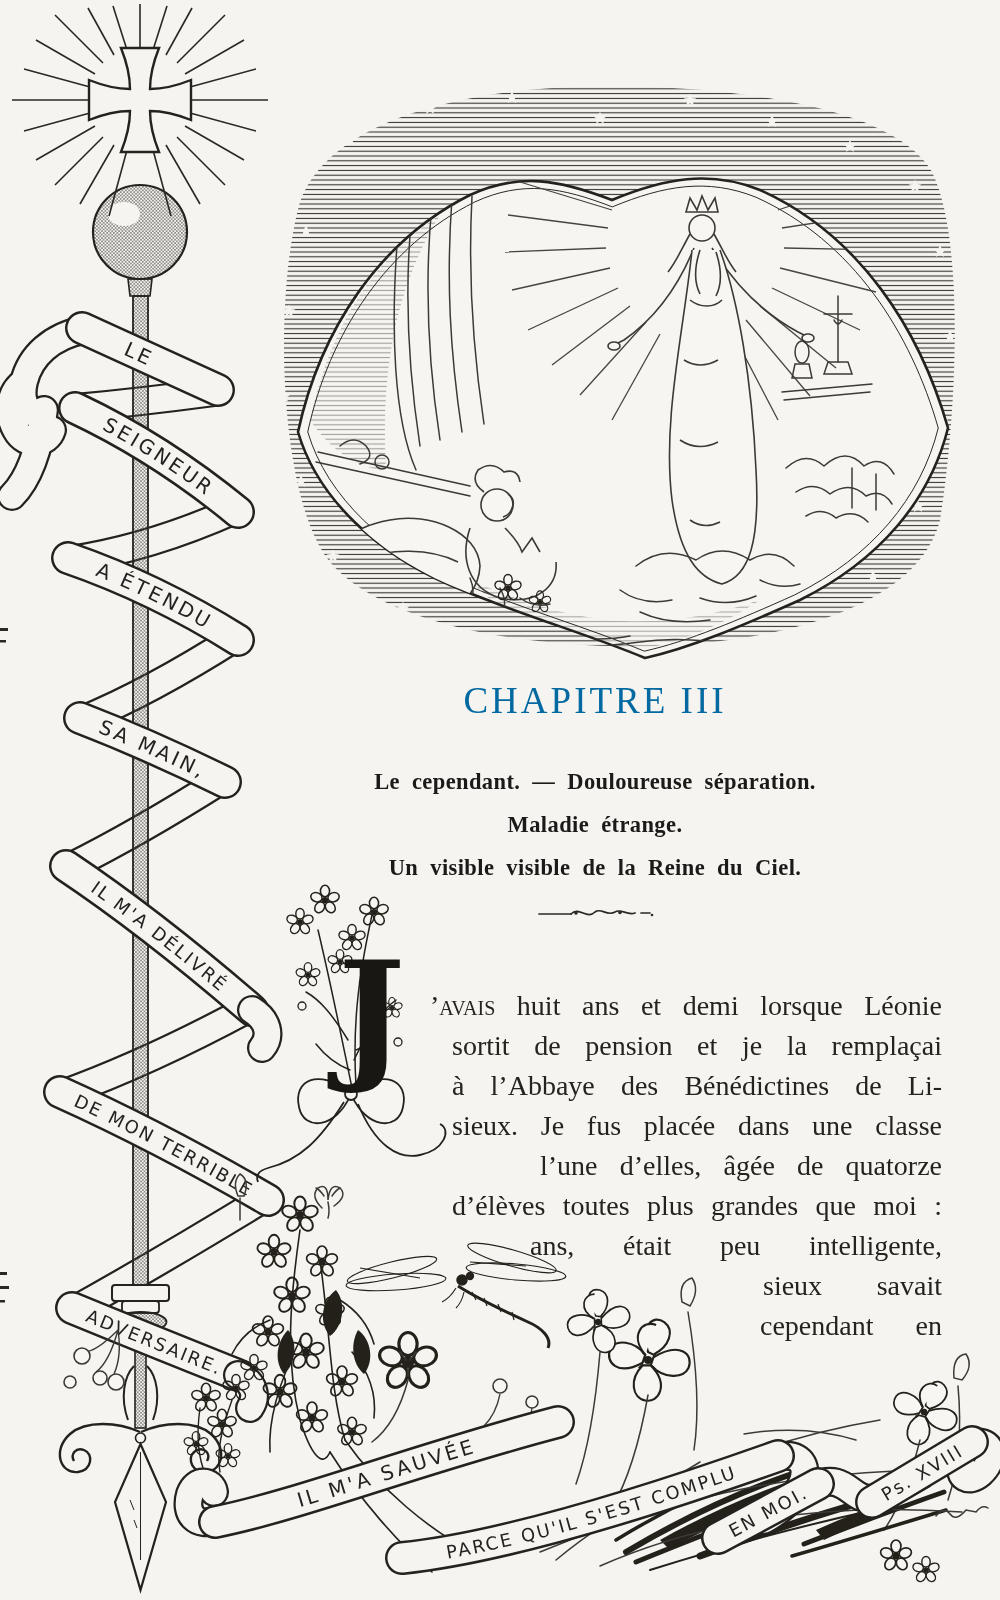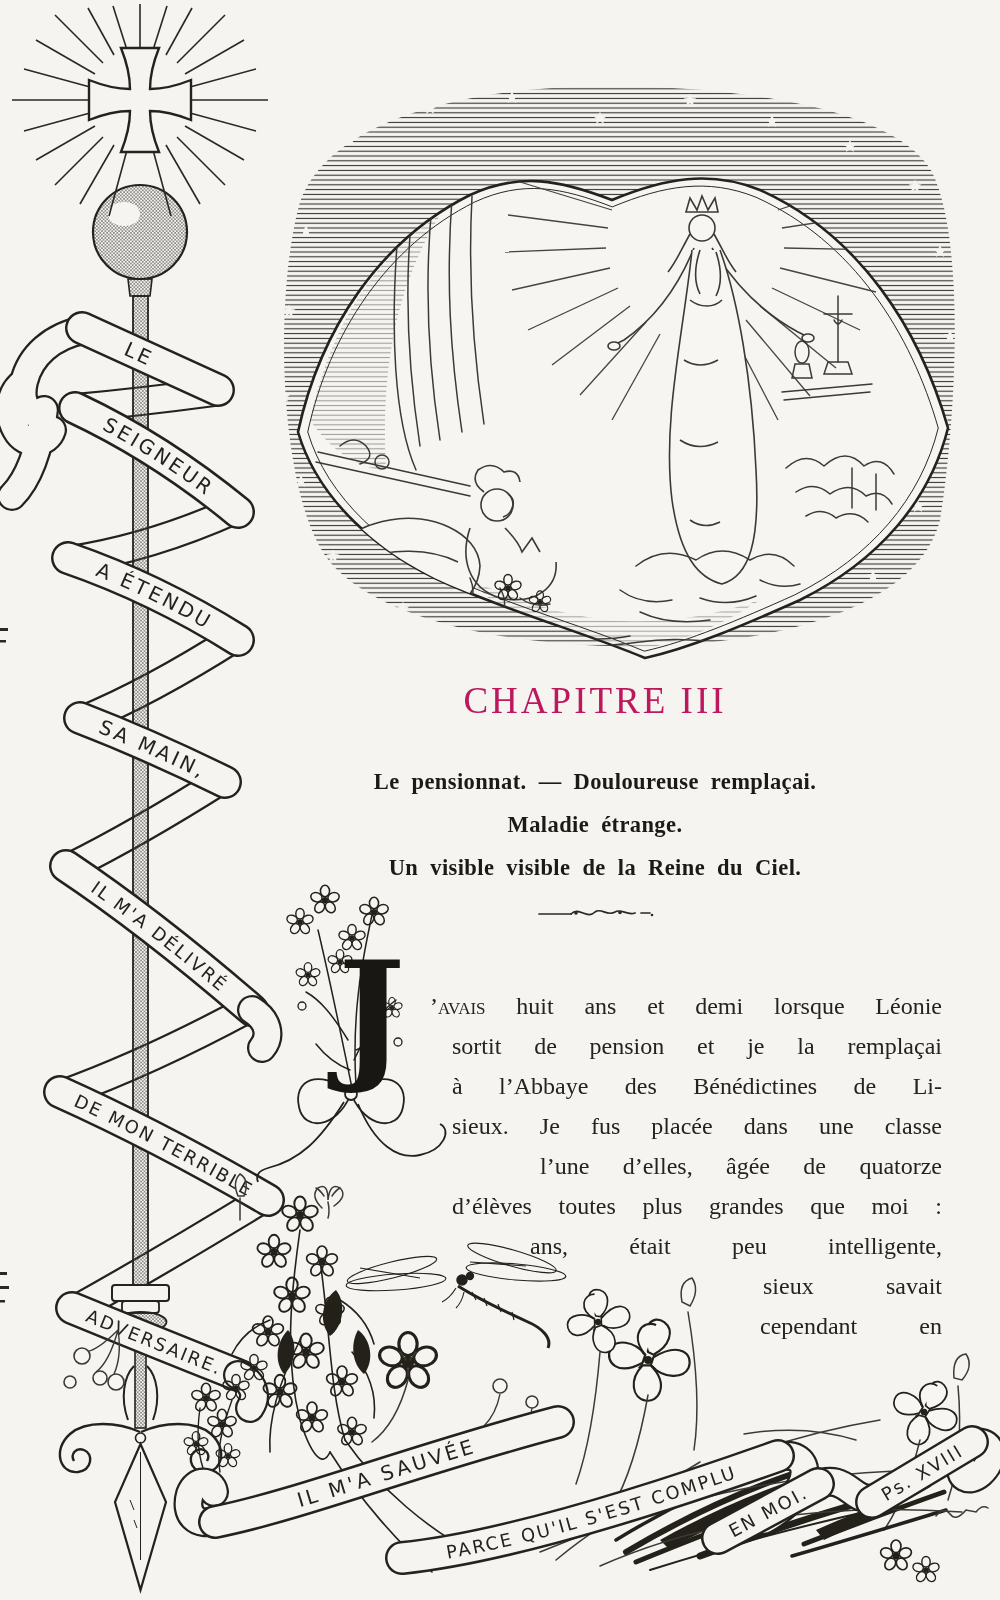--- a/index.html
+++ b/index.html
@@ -13,27 +13,27 @@
   .bedge2{fill:none;stroke:#24221f;stroke-width:30;stroke-linecap:round;}
   .bfill2{fill:none;stroke:#f5f4f1;stroke-width:25.5;stroke-linecap:round;}
   .rtxt{font-family:"DejaVu Sans",sans-serif;font-size:20px;letter-spacing:3px;fill:#232220;}
   .rtxt.small{font-size:18px;letter-spacing:2.2px;}
   .sketch{stroke:#3c3a36;fill:none;stroke-width:1.5;stroke-linecap:round;}
   .sketchf{stroke:#3c3a36;fill:#f7f6f3;stroke-width:1.6;}
   .darkleaf{stroke:#232119;fill:none;stroke-linecap:round;}
 
   
   .heading{position:absolute;left:250px;top:680px;width:690px;text-align:center;}
-  .title{font-size:37px;letter-spacing:3px;line-height:42px;font-weight:400;color:#be185d;}
+  .title{font-size:37px;letter-spacing:3px;line-height:42px;font-weight:400;color:#0369a1;}
   .subtitle{margin-top:38px;font-weight:bold;font-size:22.5px;letter-spacing:.4px;word-spacing:6px;
             line-height:43px;color:#1b1a18;}
   .divider{margin-top:14px;}
 
   
-  .bodytext{position:absolute;left:270px;top:986px;width:680px;font-size:24px;color:#24231f;}
+  .bodytext{position:absolute;left:270px;top:986px;width:680px;font-size:28px;color:#24231f;}
   .bl{height:40px;line-height:40px;text-align:justify;text-align-last:justify;text-justify:inter-word;
       margin-right:8px;white-space:nowrap;}
   .bl.l1{margin-left:160px;}
   .bl.l2,.bl.l3,.bl.l4,.bl.l5{margin-left:182px;}
   .bl.l6{margin-left:270px;}
   .bl.l7{margin-left:260px;}
   .bl.l8{margin-left:493px;}
   .bl.l9{margin-left:490px;}
   .sc{font-variant:small-caps;}
   .dropcap{position:absolute;left:338px;top:942px;font-family:"DejaVu Serif",serif;font-weight:bold;
@@ -527,21 +527,21 @@
 
   <g fill="#2a2824">
     <path d="M 0,628 h 8 v 3 h -8 Z M 0,640 h 6 v 2.6 h -6 Z"></path>
     <path d="M 0,1272 h 7 v 3 h -7 Z M 0,1286 h 9 v 3 h -9 Z M 0,1300 h 5 v 2.6 h -5 Z"></path>
   </g>
 </svg>
 
 <div class="heading">
   <div class="title">CHAPITRE III</div>
   <div class="subtitle">
-    <div>Le pensionnat. — Douloureuse remplaçai.</div>
+    <div>Le cependant. — Douloureuse séparation.</div>
     <div>Maladie étrange.</div>
     <div>Un visible visible de la Reine du Ciel.</div>
   </div>
   <div class="divider">
     <svg width="120" height="20" viewBox="0 0 120 20">
       <g fill="none" stroke="#2a2824" stroke-width="1.7" stroke-linecap="round">
         <path d="M 4,11 H 36"></path>
         <path d="M 36,11 C 44,3 52,17 60,9 C 66,4 72,14 80,9 C 86,5 92,13 100,10"></path>
         <path d="M 106,10 h 9"></path>
       </g>

